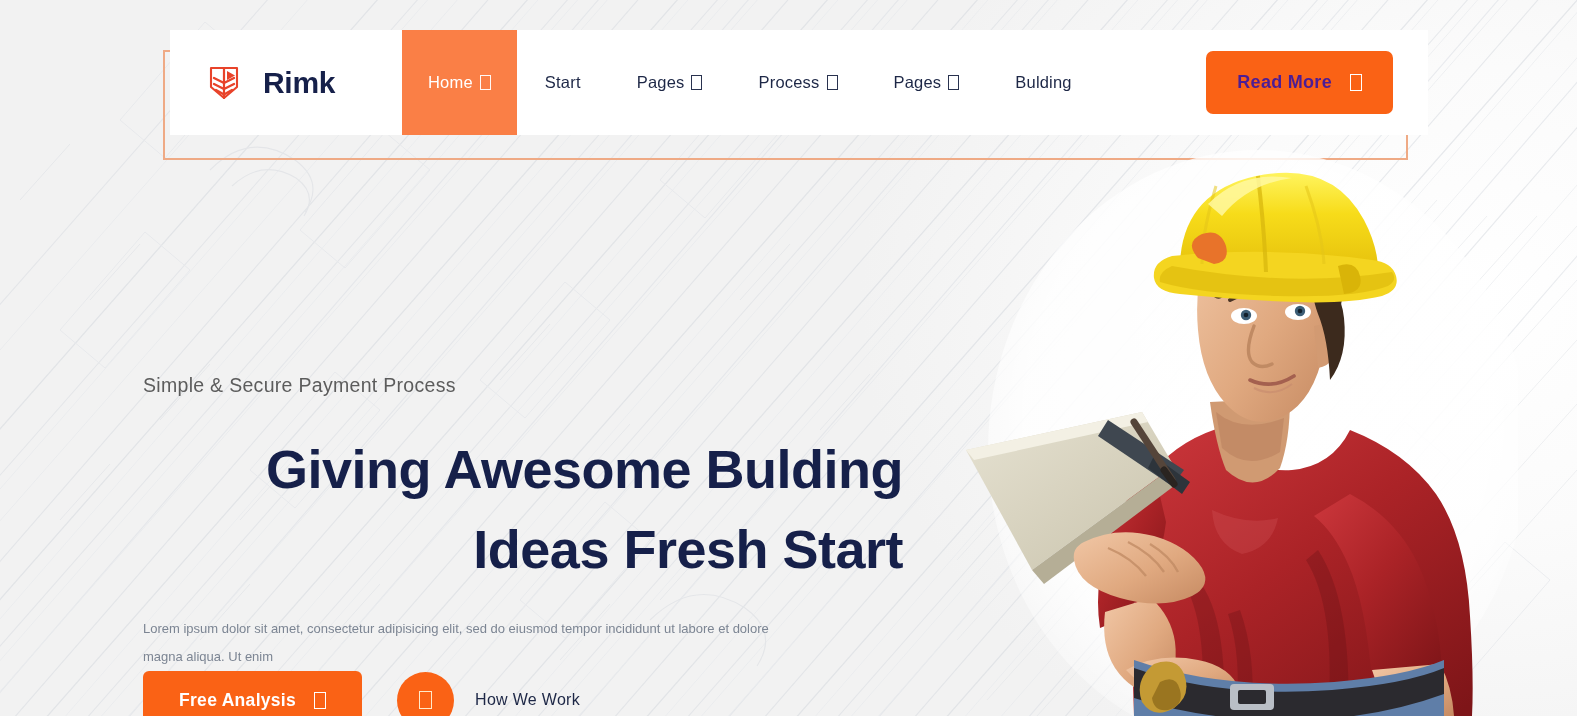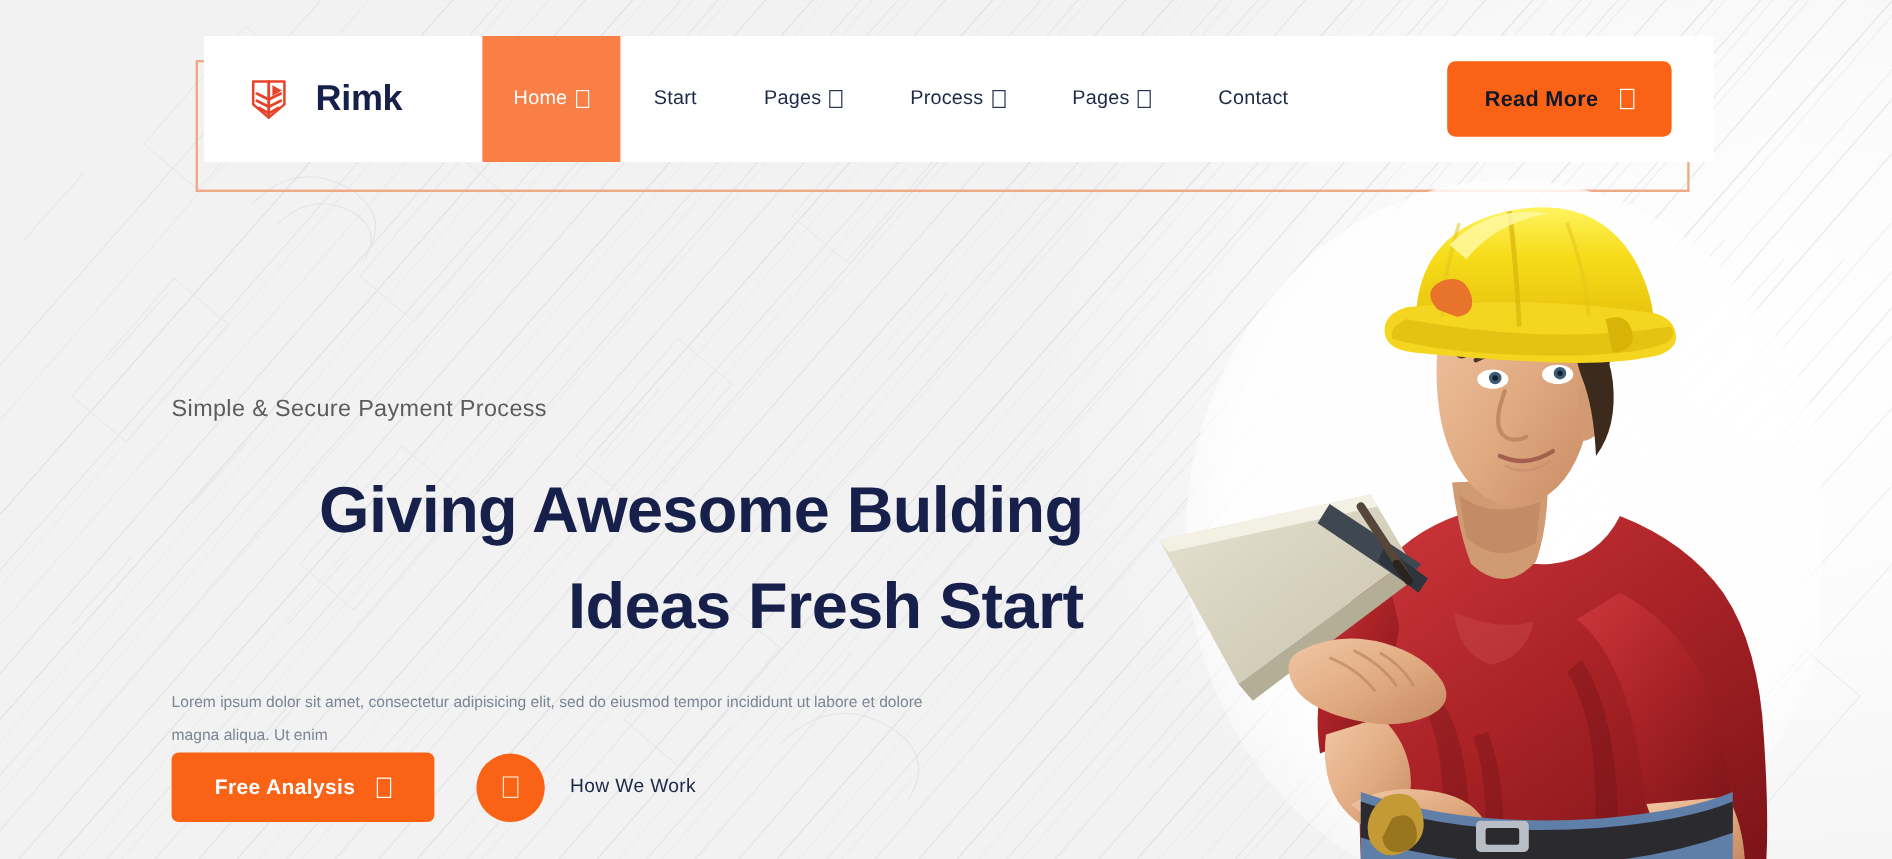--- a/index.html
+++ b/index.html
@@ -92,21 +92,21 @@
     width:11px; height:15px;
     border:1.4px solid currentColor;
     opacity:.95;
   }
 
   
   .readmore {
     margin-left:auto;
     margin-right:35px;
     background:#fa6215;
-    color:#0f172a;
+    color:#4c1d95;
     border:none;
     border-radius:7px;
     height:63px;
     padding:0 31px;
     font-size:18px;
     font-weight:bold;
     letter-spacing:.3px;
     display:flex;
     align-items:center;
     gap:18px;
@@ -123,20 +123,21 @@
   .hero {
     position:absolute;
     left:143px; top:330px;
     width:760px;
   }
   .eyebrow {
     font-size:19.5px;
     color:#5c5c5c;
     letter-spacing:.3px;
     margin-bottom:32px;
+    margin-top:44px;
   }
   .headline {
     font-size:54px;
     line-height:80px;
     font-weight:bold;
     color:#16204a;
     letter-spacing:-.5px;
     margin-bottom:26px;
     text-align:right;
   }
@@ -320,21 +321,21 @@
       </div>
       <div class="nav-item">
         <span>Process</span>
         <span class="caret"></span>
       </div>
       <div class="nav-item">
         <span>Pages</span>
         <span class="caret"></span>
       </div>
       <div class="nav-item">
-        <span>Contact</span>
+        <span>Bulding</span>
       </div>
     </nav>
 
     <button class="readmore">
       <span>Read More</span>
       <span class="box"></span>
     </button>
   </div>
 
   <div class="hero">

